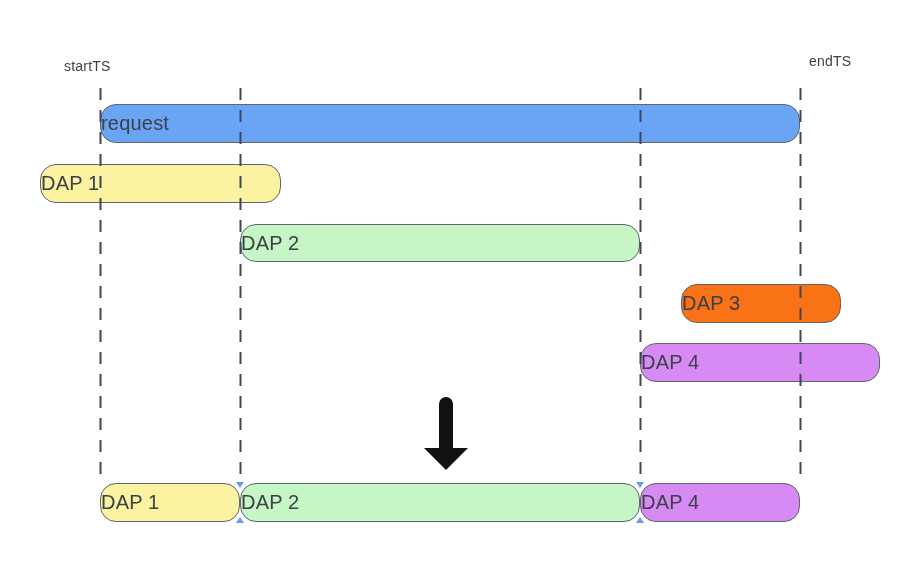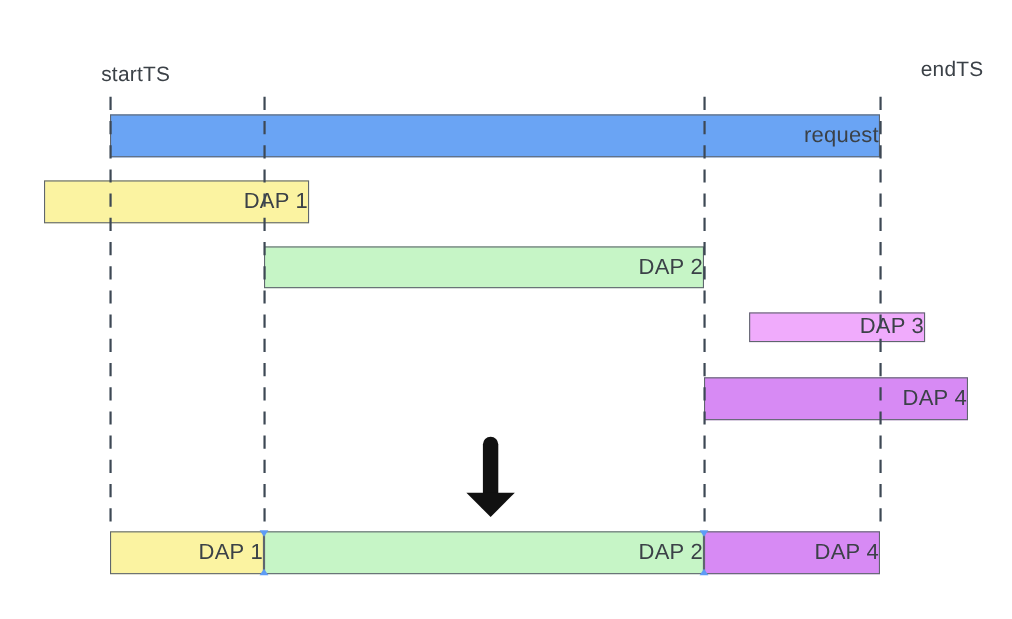--- a/index.html
+++ b/index.html
@@ -5,36 +5,35 @@
   html,body{margin:0;padding:0;background:#ffffff;}
   body{font-family:"Liberation Sans", sans-serif;}
   .stage{
     position:relative;
     width:920px;height:563px;
     background:#ffffff;
     overflow:hidden;
   }
   .ts-label{
     position:absolute;
-    font-size:19px;
+    font-size:14px;
     letter-spacing:.2px;
     white-space:nowrap;
-    margin-left:28px;
   }
   .ts-label.start{left:64px;top:58px;}
   .ts-label.end{left:809px;top:53px;}
   #bars{position:absolute;left:0;top:0;width:100%;height:100%;}
   .bar{
     position:absolute;
     box-sizing:border-box;
     border:1.6px solid #5f666e;
-    border-radius:0;
+    border-radius:16px;
     display:flex;
     align-items:center;
-    justify-content:flex-end;
+    justify-content:flex-start;
     font-size:20px;
     letter-spacing:.2px;
     white-space:nowrap;
   }
   #overlay{
     position:absolute;left:0;top:0;
     width:100%;height:100%;
     pointer-events:none;
   }
 </style>
@@ -47,21 +46,21 @@
   <div id="bars">
       <div class="bar" style="left: 100px; top: 104px; width: 700px; height: 39px; background: rgb(106, 164, 244); border-color: rgb(95, 102, 110); color: rgb(59, 65, 71);">
         <span>request</span>
       </div>
       <div class="bar" style="left: 40px; top: 164px; width: 241px; height: 39px; background: rgb(251, 243, 161); border-color: rgb(95, 102, 110); color: rgb(59, 65, 71);">
         <span>DAP 1</span>
       </div>
       <div class="bar" style="left: 240px; top: 224px; width: 400px; height: 38px; background: rgb(198, 245, 198); border-color: rgb(95, 102, 110); color: rgb(59, 65, 71);">
         <span>DAP 2</span>
       </div>
-      <div class="bar" style="left: 681px; top: 284px; width: 160px; height: 27px; background: #f0abfc; border-color: rgb(95, 102, 110); color: rgb(59, 65, 71);">
+      <div class="bar" style="left: 681px; top: 284px; width: 160px; height: 39px; background: #f97316; border-color: rgb(95, 102, 110); color: rgb(59, 65, 71);">
         <span>DAP 3</span>
       </div>
       <div class="bar" style="left: 640px; top: 343px; width: 240px; height: 39px; background: rgb(215, 138, 244); border-color: rgb(95, 102, 110); color: rgb(59, 65, 71);">
         <span>DAP 4</span>
       </div>
       <div class="bar" style="left: 100px; top: 483px; width: 140px; height: 39px; background: rgb(251, 243, 161); border-color: rgb(95, 102, 110); color: rgb(59, 65, 71);">
         <span>DAP 1</span>
       </div>
       <div class="bar" style="left: 240px; top: 483px; width: 400px; height: 39px; background: rgb(198, 245, 198); border-color: rgb(95, 102, 110); color: rgb(59, 65, 71);">
         <span>DAP 2</span>

